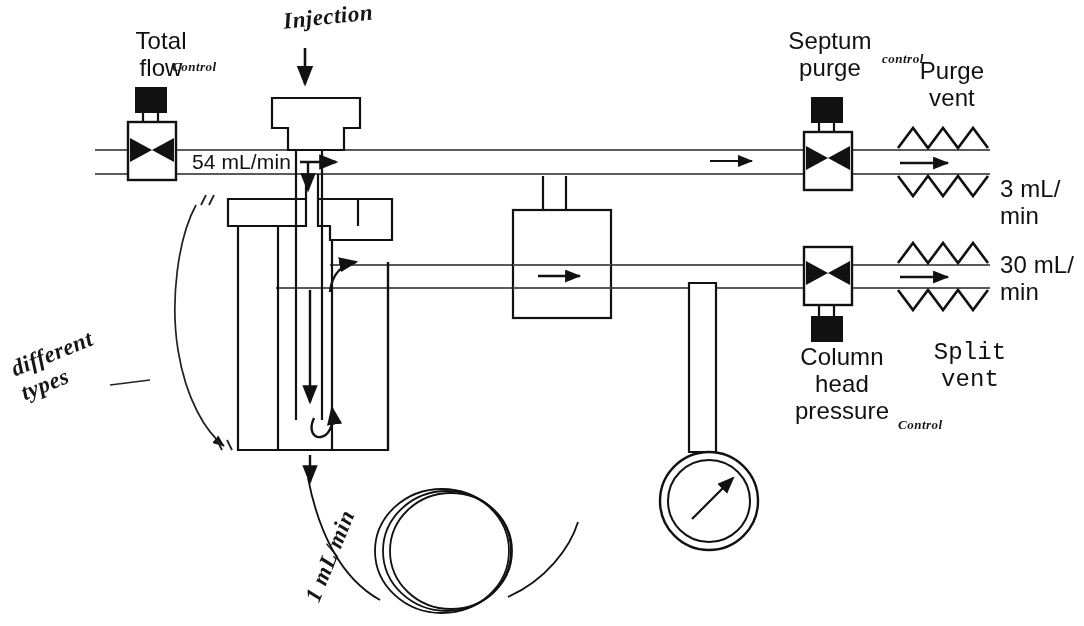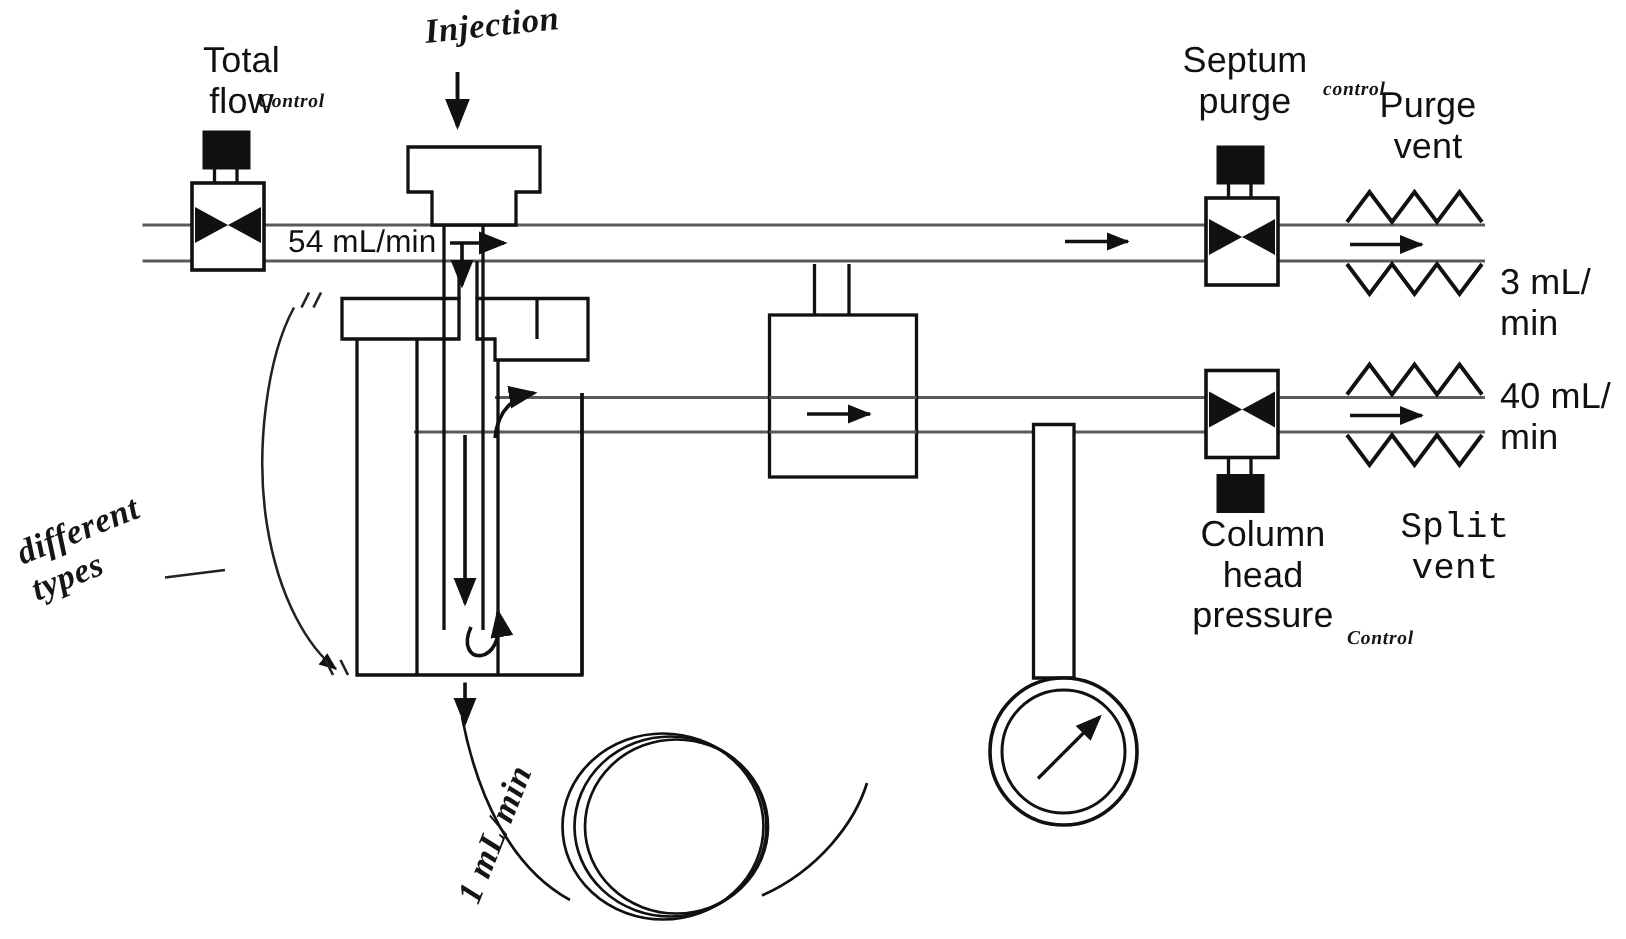--- a/index.html
+++ b/index.html
@@ -175,21 +175,21 @@
 <div class="lbl printed ctr" style="left:770px; top:28px; width:120px;">Septum
 purge</div>
 <div class="lbl hand" style="left:882px; top:52px;">control</div>
 
 <div class="lbl printed ctr" style="left:908px; top:58px; width:88px;">Purge
 vent</div>
 
 <div class="lbl printed" style="left:1000px; top:138px;margin-top:38px;">3 mL/
 min</div>
 
-<div class="lbl printed" style="left:1000px; top:252px;">40 mL/
+<div class="lbl printed" style="left:1000px; top:252px;">30 mL/
 min</div>
 
 <div class="lbl printed ctr" style="left:928px; top:340px; width:84px;font-family:Liberation Mono, monospace;">Split
 vent</div>
 
 
 <div class="lbl printed ctr" style="left:780px; top:344px; width:124px;">Column
 head
 pressure</div>
 <div class="lbl hand" style="left:898px; top:418px;">Control</div>

